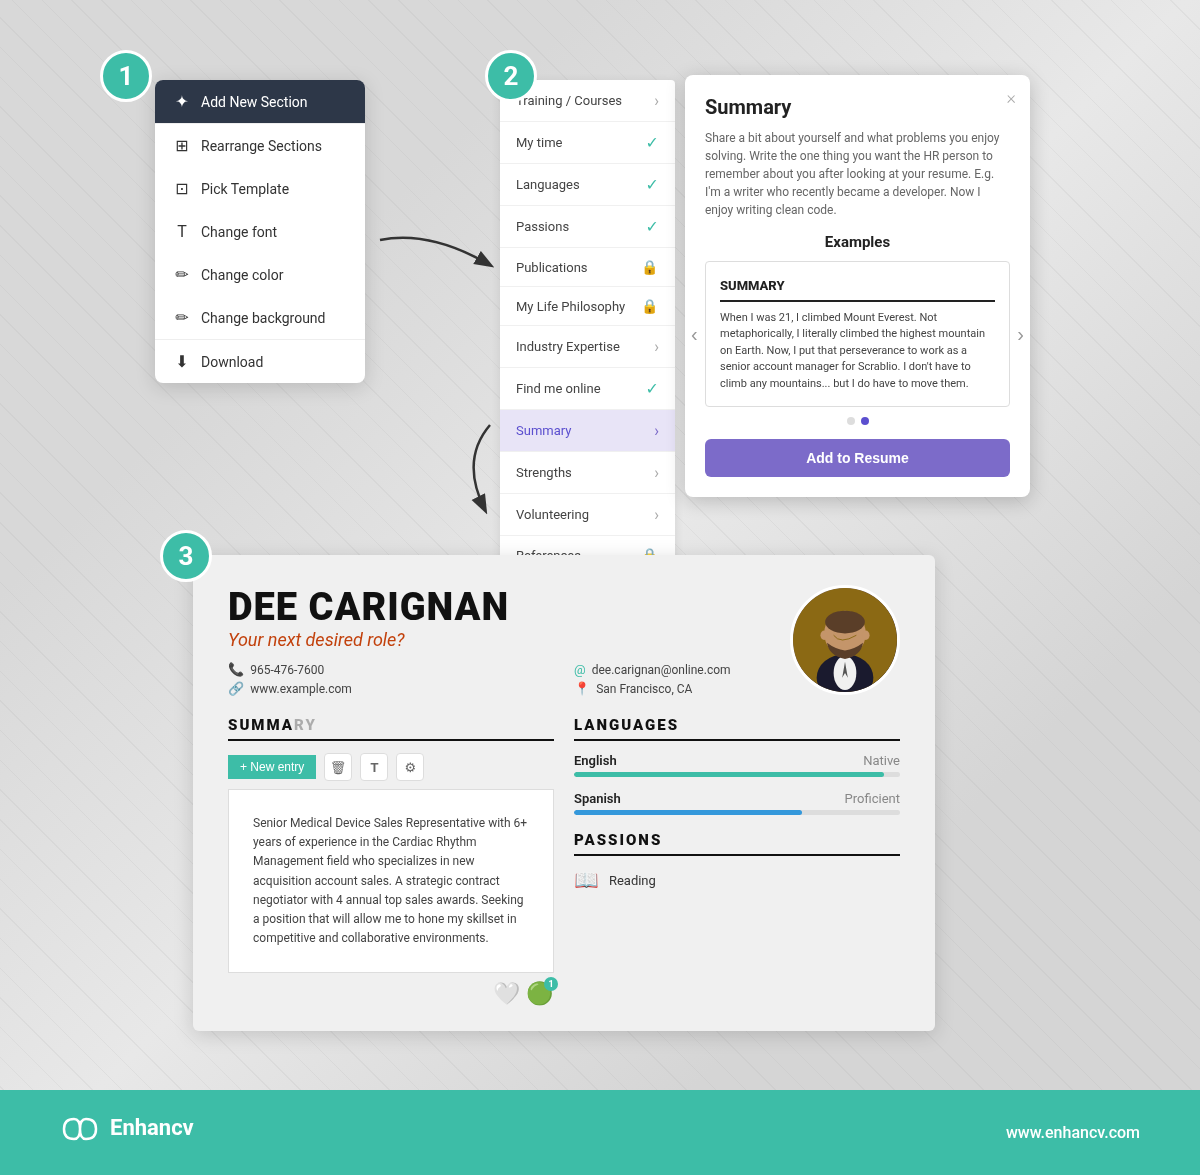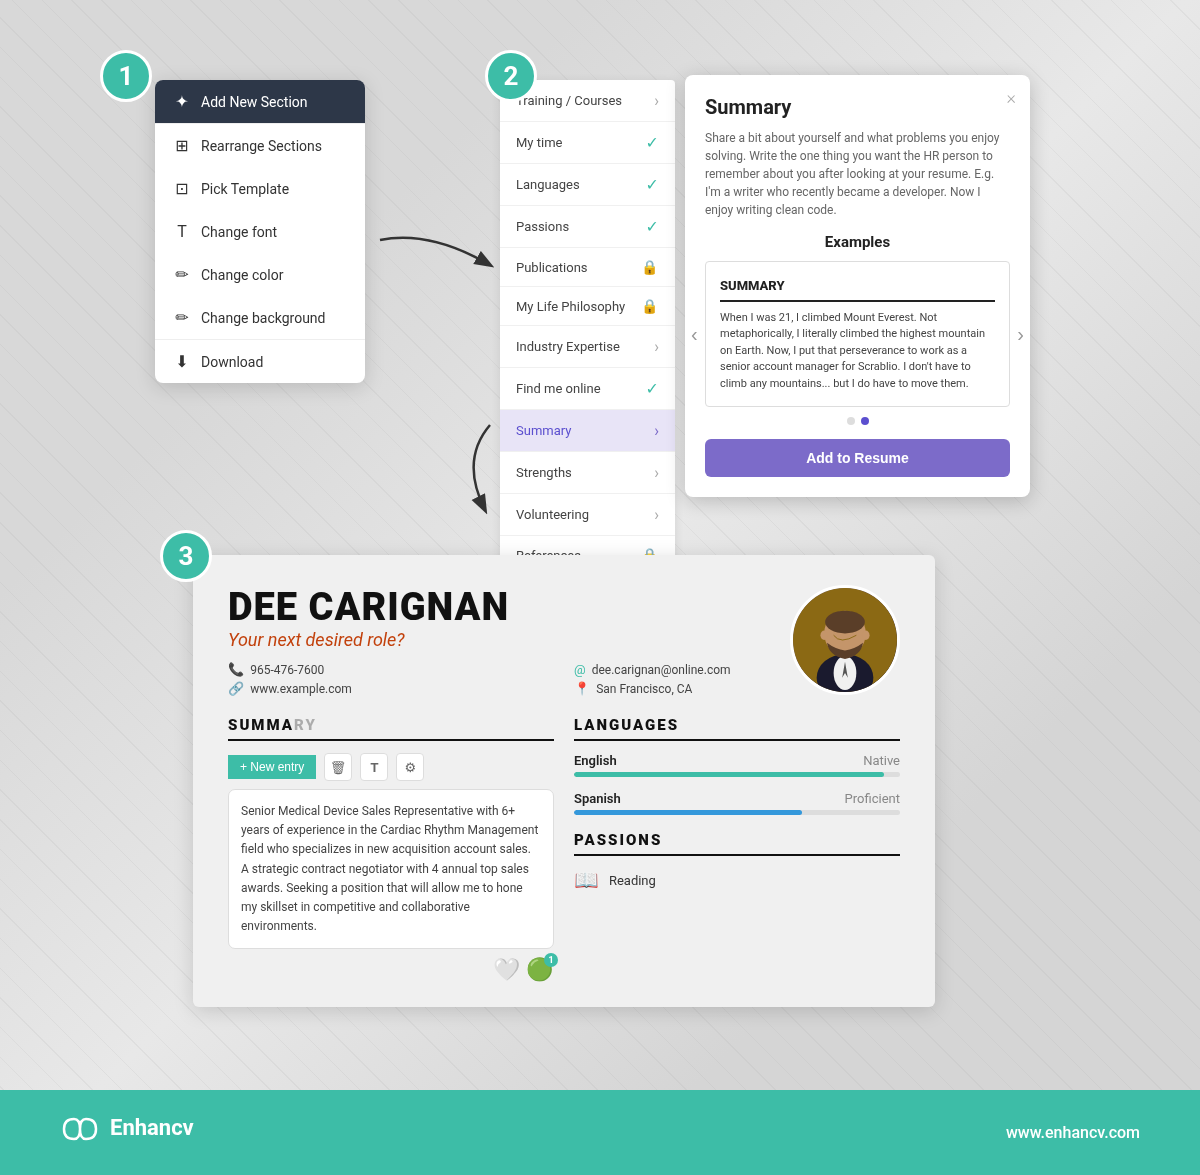--- a/index.html
+++ b/index.html
@@ -346,22 +346,22 @@
       align-items: center;
       justify-content: center;
       cursor: pointer;
       font-size: 13px;
       color: #666;
     }
 
     .summary-text-box {
       background: white;
       border: 1px solid #ddd;
-      border-radius: 7px;
-      padding: 12px;
+      border-radius: 0;
+      padding: 24px;
       font-size: 12px;
       color: #444;
       line-height: 1.6;
     }
     .summary-footer {
       display: flex;
       justify-content: flex-end;
       gap: 6px;
       margin-top: 8px;
       align-items: center;

